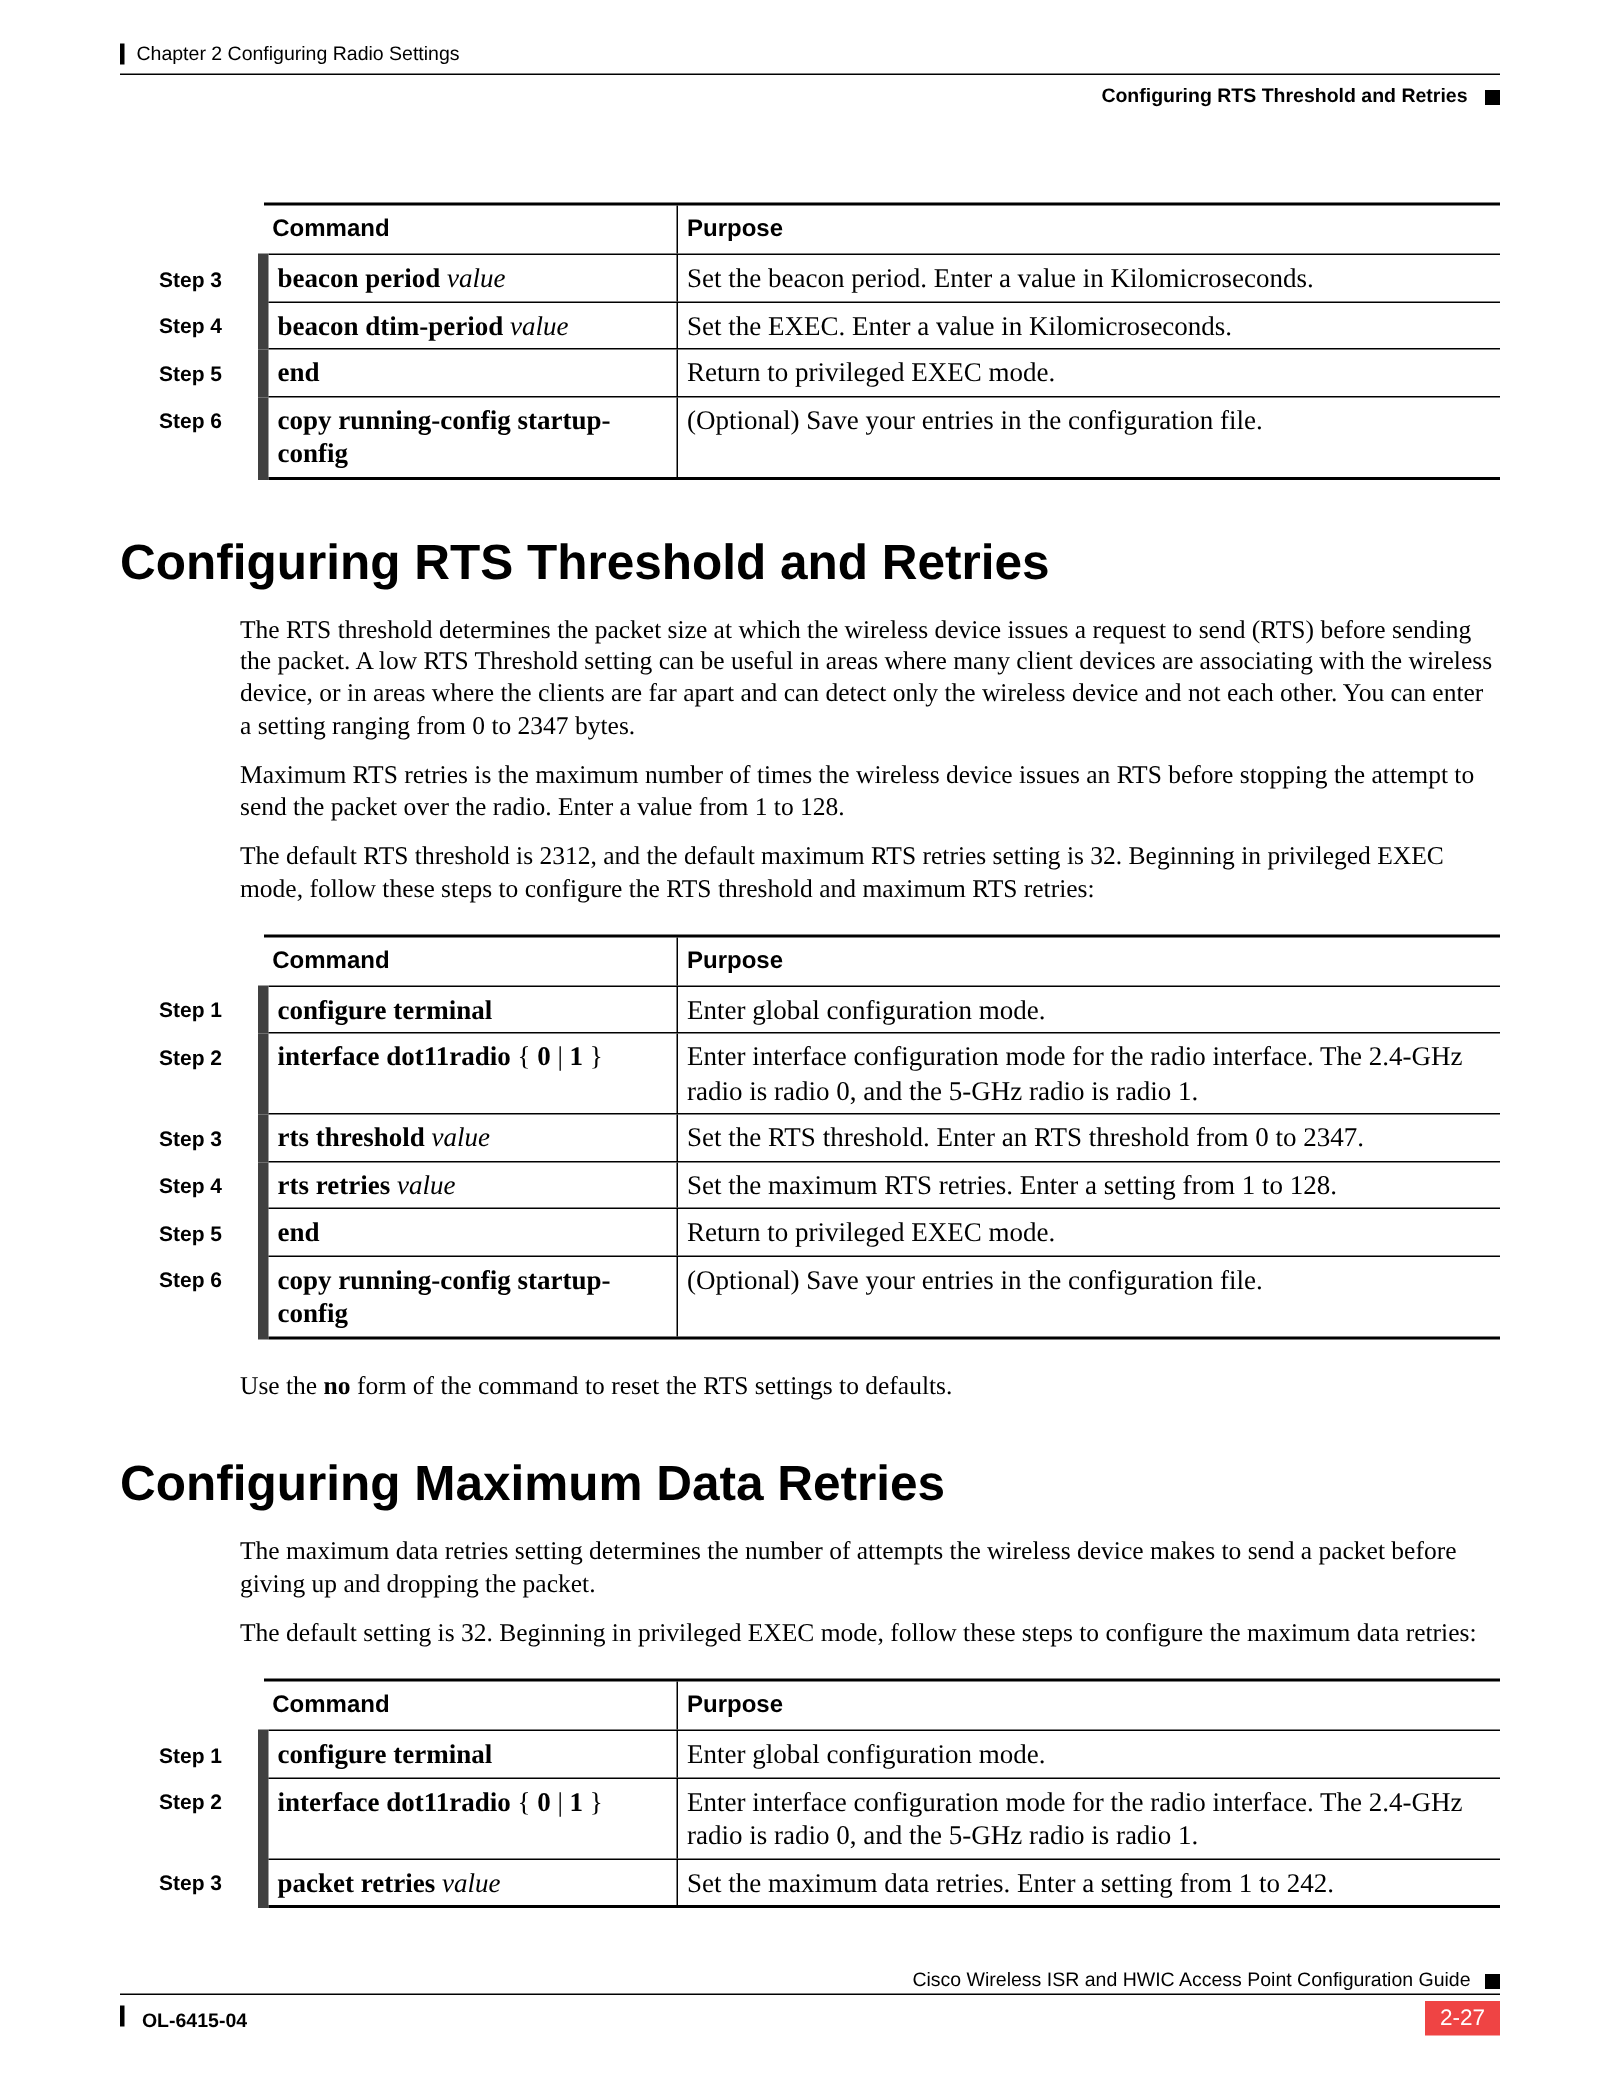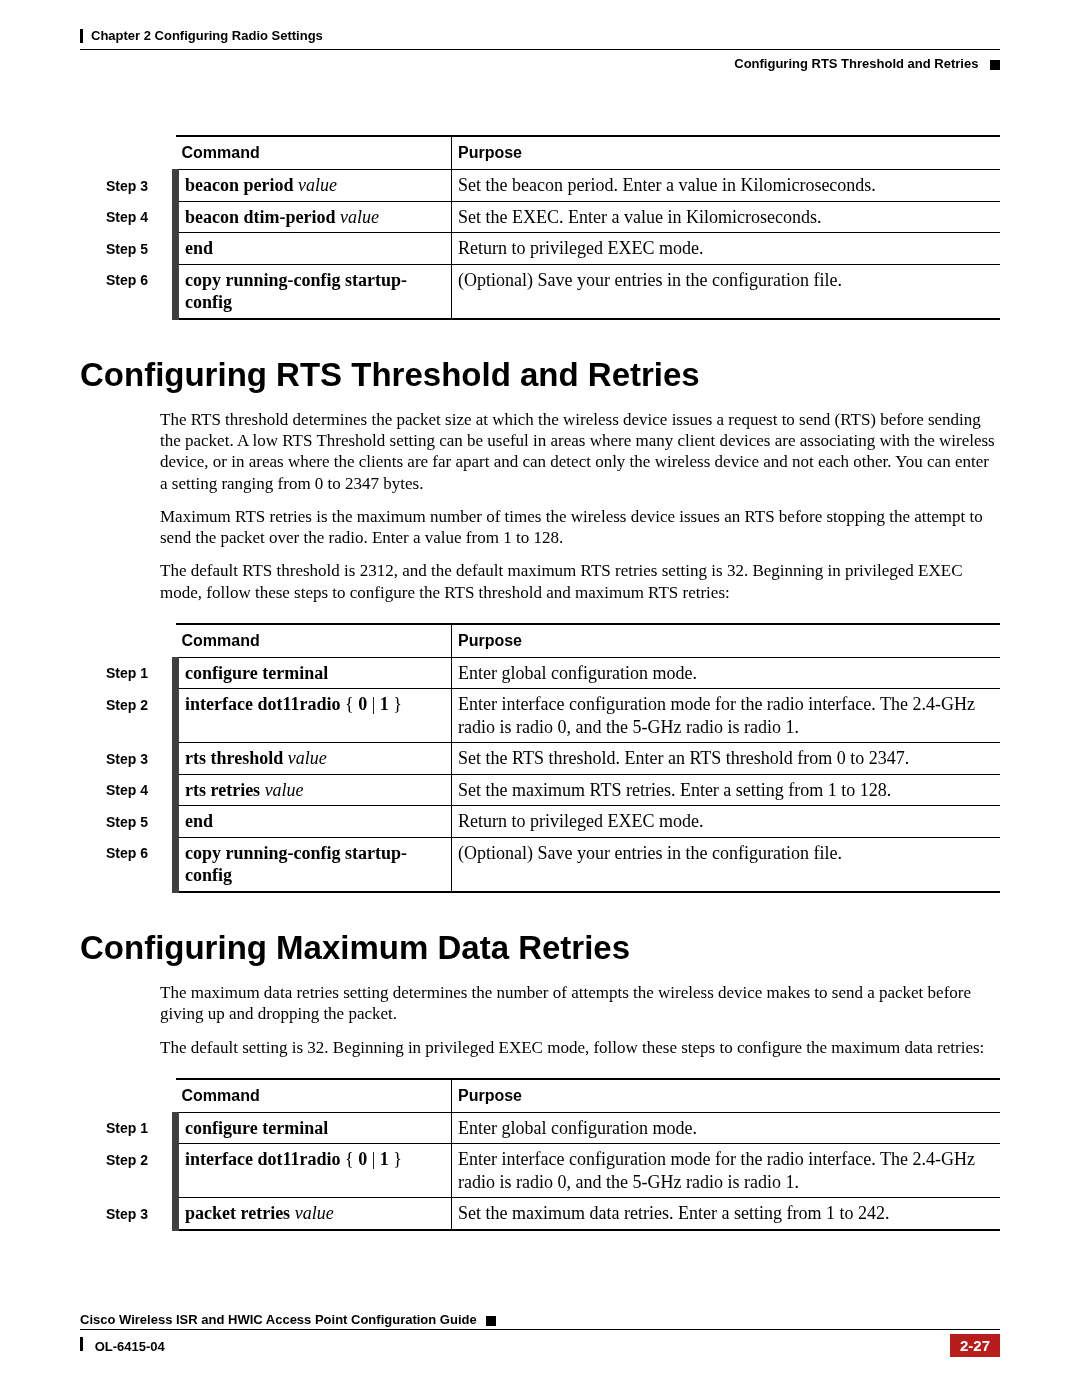--- a/index.html
+++ b/index.html
@@ -16,21 +16,21 @@
     height: 1397px;
     position: relative;
     box-sizing: border-box;
     padding: 28px 80px 60px 80px;
   }
   .header-row {
     display: flex;
     align-items: flex-end;
     font-family: Arial, Helvetica, sans-serif;
     font-size: 13px;
-    font-weight: bold;
+    font-weight: normal;
     margin-bottom: 6px;
   }
   .vbar {
     display:inline-block;
     width:3px;
     height:14px;
     background:#000;
     margin-right:8px;
   }
   .hr-thin {
@@ -119,41 +119,41 @@
   .b { font-weight: bold; }
   .i { font-style: italic; }
   .footer {
     position: absolute;
     bottom: 40px;
     left: 80px;
     right: 80px;
     font-family: Arial, Helvetica, sans-serif;
   }
   .footer-title {
-    text-align: left;
+    text-align: right;
     font-size: 13px;
-    font-weight: bold;
+    font-weight: normal;
     margin-bottom: 2px;
   }
   .footer-bar {
     display: flex;
     align-items: center;
   }
   .footer-left {
     font-size: 13px;
     font-weight: bold;
     flex: 1;
   }
   .footer-left .vbar {
     margin-right: 8px;
   }
   .pagenum {
-    background: #b91c1c;
+    background: #ef4444;
     color: #fff;
-    font-weight: bold;
+    font-weight: normal;
     padding: 3px 10px;
     font-size: 15px;
   }
   .footer-sq {
     display:inline-block;
     width:10px;
     height:10px;
     background:#000;
     margin-left:6px;
     vertical-align: middle;
@@ -253,20 +253,21 @@
             <td class="purpcol">Return to privileged EXEC mode.</td>
           </tr>
           <tr class="lastrow">
             <td class="stepcol">Step 6</td>
             <td class="cmdcol"><span class="b">copy running-config startup-config</span></td>
             <td class="purpcol">(Optional) Save your entries in the configuration file.</td>
           </tr>
         </tbody>
     </table>
 
+    <p class="body" id="sec1-after">Use the <span class="b">no</span> form of the command to reset the RTS settings to defaults.</p>
 
     <h1 class="section">Configuring Maximum Data Retries</h1>
     <p class="body">The maximum data retries setting determines the number of attempts the wireless device makes to send a packet before giving up and dropping the packet.</p>
     <p class="body">The default setting is 32. Beginning in privileged EXEC mode, follow these steps to configure the maximum data retries:</p>
 
     <table class="cmd">
       <tbody>
           <tr>
         <th class="stepcol"></th>
         <th class="cmdcol">Command</th>

